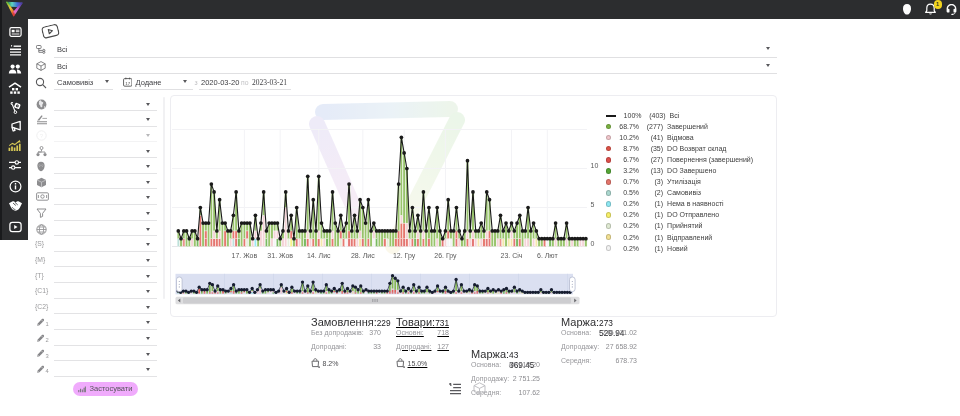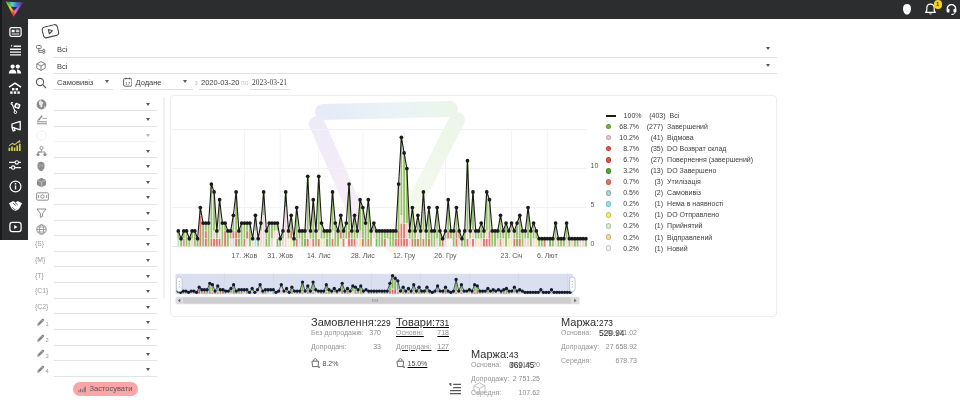--- a/index.html
+++ b/index.html
@@ -16,21 +16,21 @@
      color:#3a3a22; font-size:6px; font-weight:bold; display:flex; align-items:center; justify-content:center; }
   
   .u-line { border-bottom:1px solid #e0e0e2; }
   .sel-text { font-size:7.5px; color:#3e3e42; }
   .caret { width:0; height:0; border-left:2.4px solid transparent; border-right:2.4px solid transparent; border-top:3.2px solid #58585c; }
   .lbl-gray { font-size:6.8px; color:#c2c2c4; }
   
   .f-row-line { position:absolute; left:53.5px; width:103px; border-bottom:1px solid #e3e3e5; }
   .f-caret { position:absolute; left:146px; }
   .brace-txt { font-size:6.8px; color:#9a9a9c; letter-spacing:0px; font-family:"Liberation Sans",sans-serif; }
-  #apply-btn { left:73px; top:381.5px; width:65px; height:14px; border-radius:7.5px; background:#fca5a5;
+  #apply-btn { left:73px; top:381.5px; width:65px; height:14px; border-radius:7.5px; background:#f0abfc;
      display:flex; align-items:center; justify-content:center; gap:3px; cursor:pointer; }
   #apply-btn span { font-size:7.5px; color:#55555a; }
   #filter-scroll { left:162.5px; top:97px; width:2.5px; height:202px; background:#f1f1f3; border-radius:2px; }
   
   #chart-panel { left:169.5px; top:95px; width:605px; height:220px; border:1px solid #ededf1; border-radius:4px; background:#fff; }
   #legend { position:absolute; left:435px; top:14px; }
   .lg-row { display:flex; align-items:center; height:11.05px; }
   .lg-swatch { width:5.6px; height:5.6px; border-radius:50%; margin-right:4px; box-sizing:border-box; }
   .lg-line { width:10px; height:2px; background:#1a1a1a; margin-right:2px; }
   .lg-pct { width:24px; text-align:right; font-size:7px; color:#3d3d3d; }

